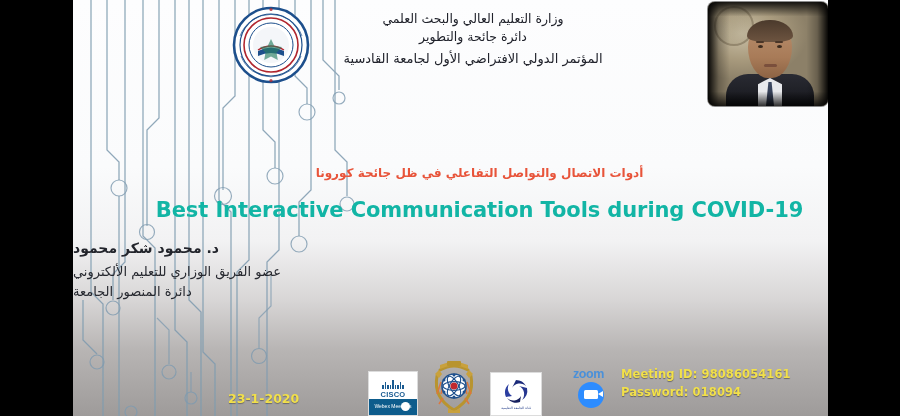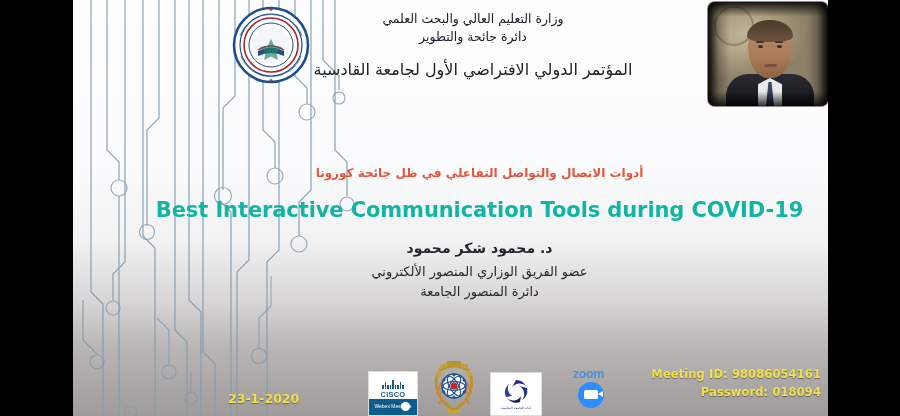--- a/index.html
+++ b/index.html
@@ -68,23 +68,23 @@
   }
   .header-line {
     font-family: "DejaVu Sans", sans-serif;
     font-size: 12.5px;
     line-height: 1.45;
     color: #20222b;
     white-space: nowrap;
   }
   .conf-line {
     font-family: "DejaVu Sans", sans-serif;
-    font-size: 16px;
+    font-size: 13px;
     color: #20222b;
-    margin-top: 14px;
+    margin-top: 5px;
     white-space: nowrap;
   }
 
   
   .seal {
     position: absolute;
     left: 159px; top: 6px;
     width: 78px; height: 78px;
   }
 
@@ -107,21 +107,21 @@
     font-size: 21px;
     font-weight: bold;
     color: #12b5a5;
     letter-spacing: -0.1px;
   }
 
   
   .speaker-block {
     position: absolute;
     left: 0; right: 0; top: 240px;
-    text-align: center;
+    text-align: left;
     direction: rtl;
   }
   .speaker-name {
     font-family: "DejaVu Sans", sans-serif;
     font-size: 14px;
     font-weight: bold;
     color: #23252c;
     margin-bottom: 6px;
   }
   .speaker-role, .speaker-affil {
@@ -239,21 +239,21 @@
     border-top: 3.5px solid transparent;
     border-bottom: 3.5px solid transparent;
     border-right: 5px solid #fff;
   }
 
   
   .meeting-info {
     position: absolute;
     left: 548px; top: 366px;
     width: 200px;
-    text-align: right;
+    text-align: left;
     font-family: "DejaVu Sans", sans-serif;
     font-size: 11.5px;
     font-weight: bold;
     color: #f2e04a;
     line-height: 1.55;
     text-shadow: 0 1px 1px rgba(0,0,0,.4);
     letter-spacing: .1px;
   }
 
   
@@ -431,21 +431,21 @@
       <div class="header-line">وزارة التعليم العالي والبحث العلمي</div>
       <div class="header-line">دائرة جائحة والتطوير</div>
       <div class="conf-line">المؤتمر الدولي الافتراضي الأول لجامعة القادسية</div>
     </div>
 
     <div class="title-ar">أدوات الاتصال والتواصل التفاعلي في ظل جائحة كورونا</div>
     <div class="title-en">Best Interactive Communication Tools during COVID-19</div>
 
     <div class="speaker-block">
       <div class="speaker-name">د. محمود شكر محمود</div>
-      <div class="speaker-role">عضو الفريق الوزاري المنصور الألكتروني</div>
+      <div class="speaker-role">عضو الفريق الوزاري للتعليم الألكتروني</div>
       <div class="speaker-affil">دائرة المنصور الجامعة</div>
     </div>
 
     <div class="slide-date">23-1-2020</div>
 
     <div class="logo-strip">
 
       <div class="logo logo-cisco">
         <div class="cisco-top">
           <div class="cisco-bars">

